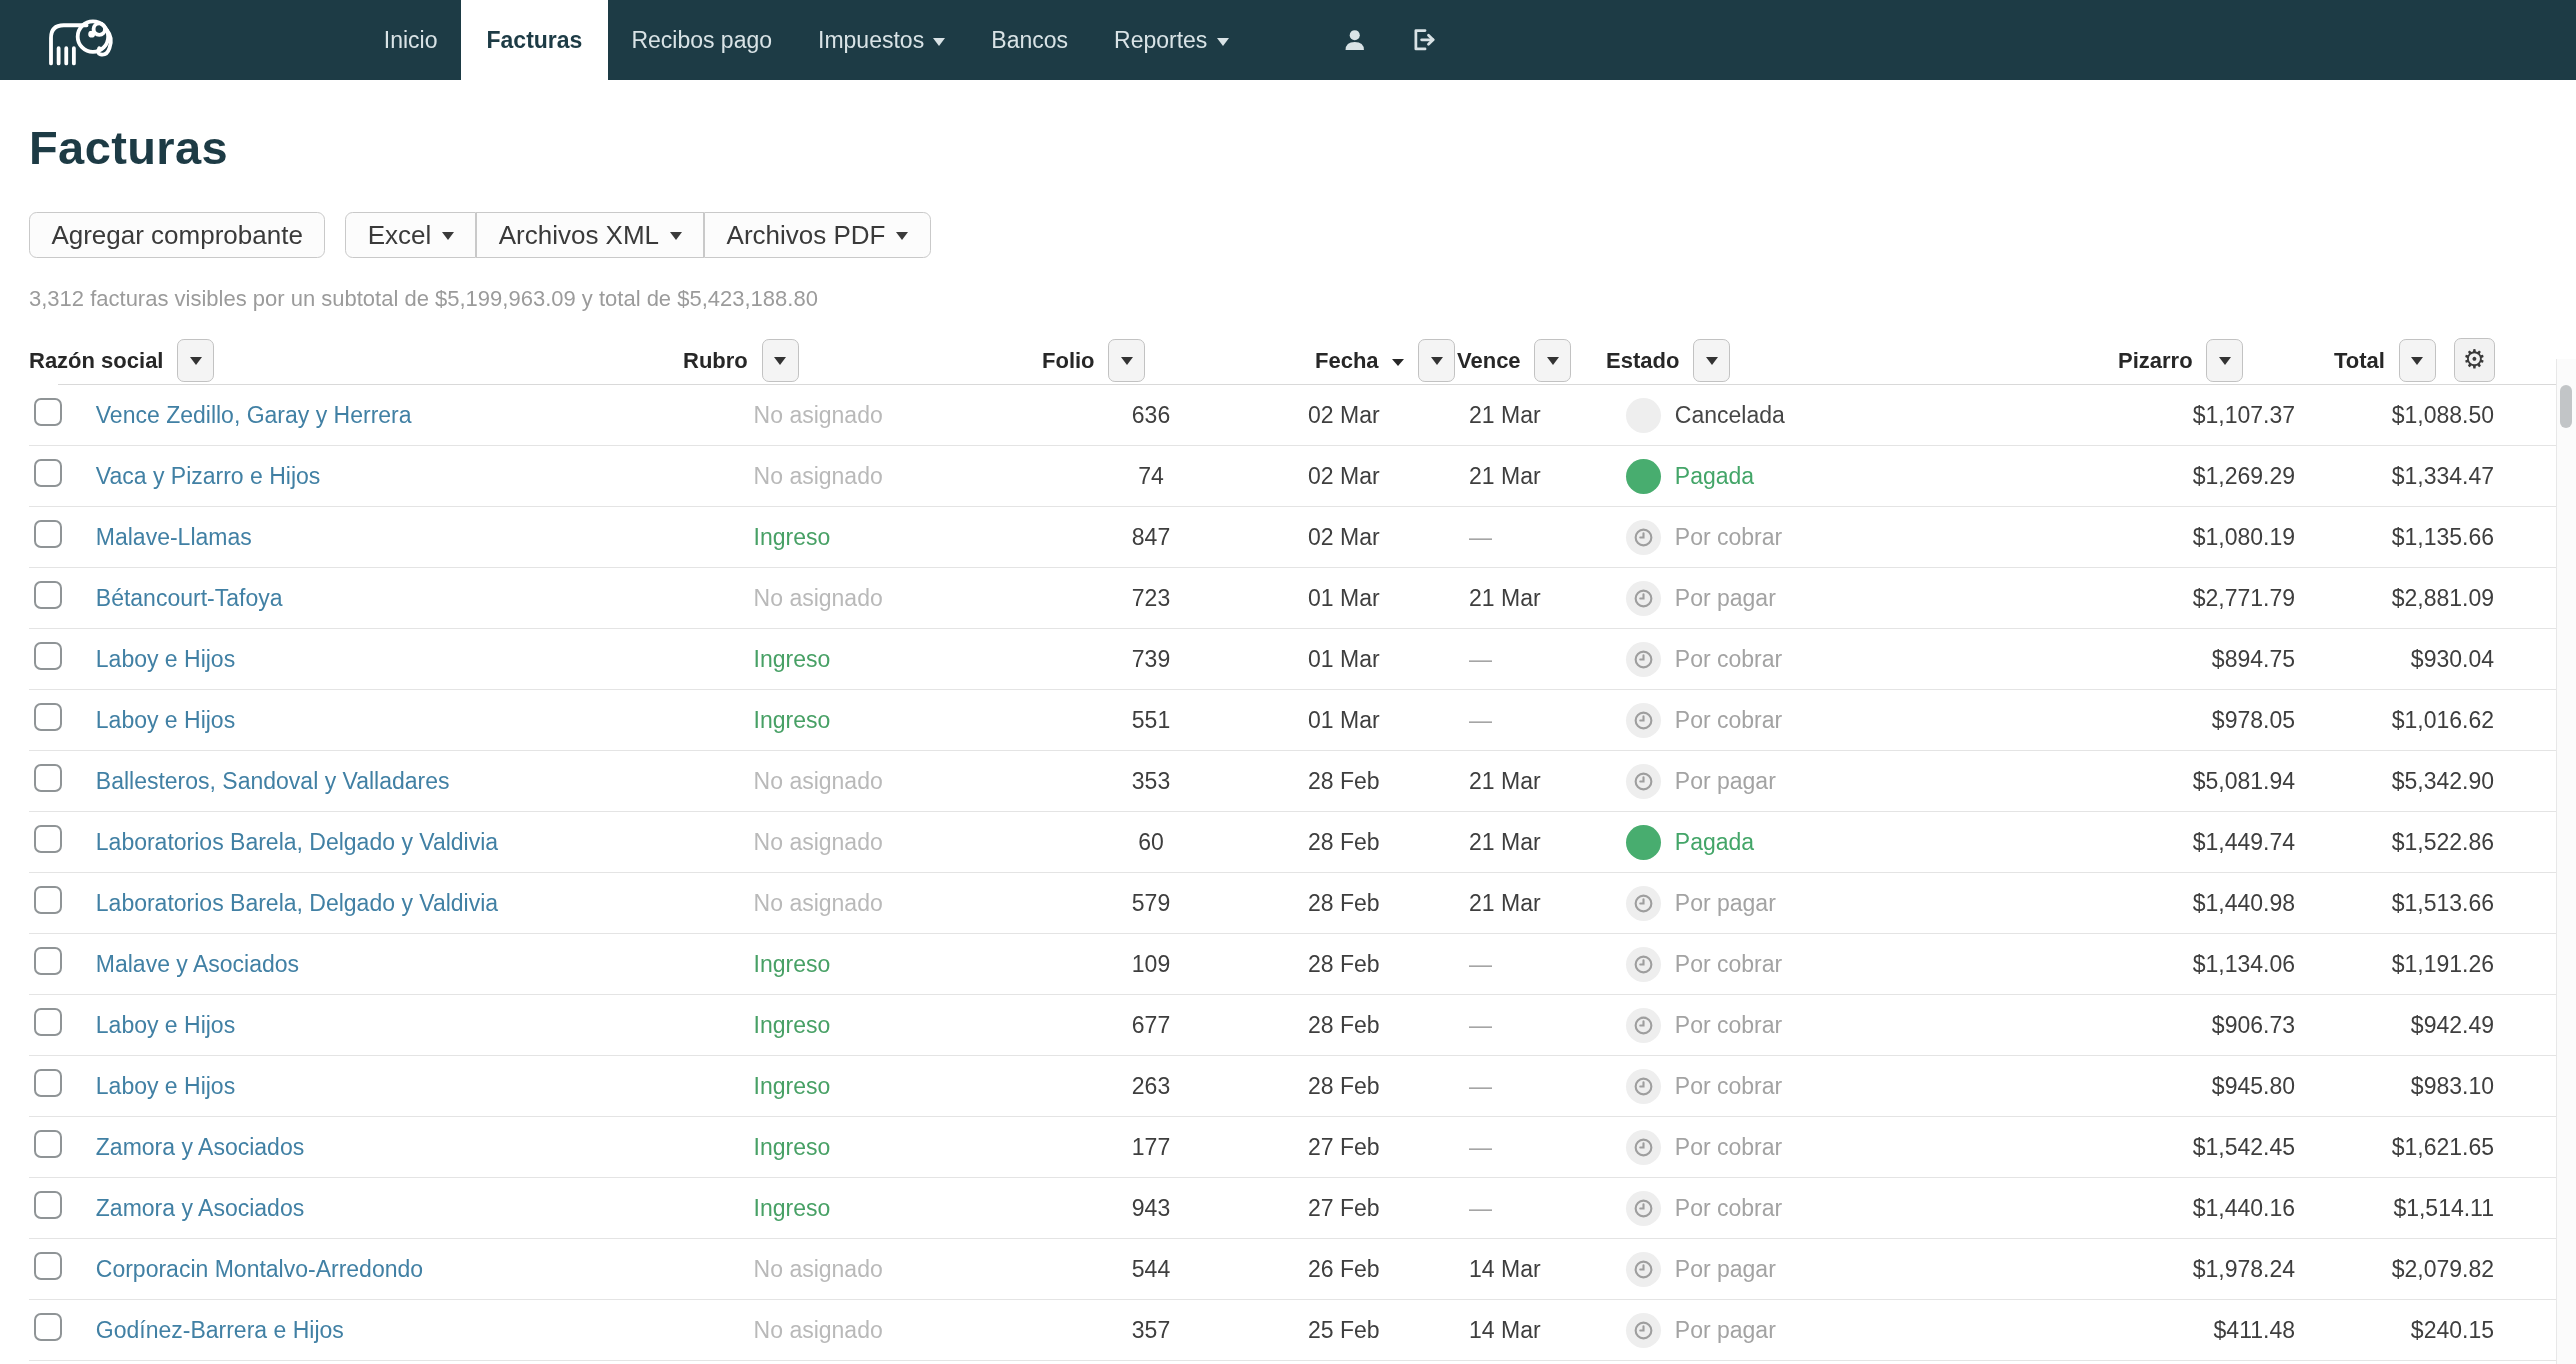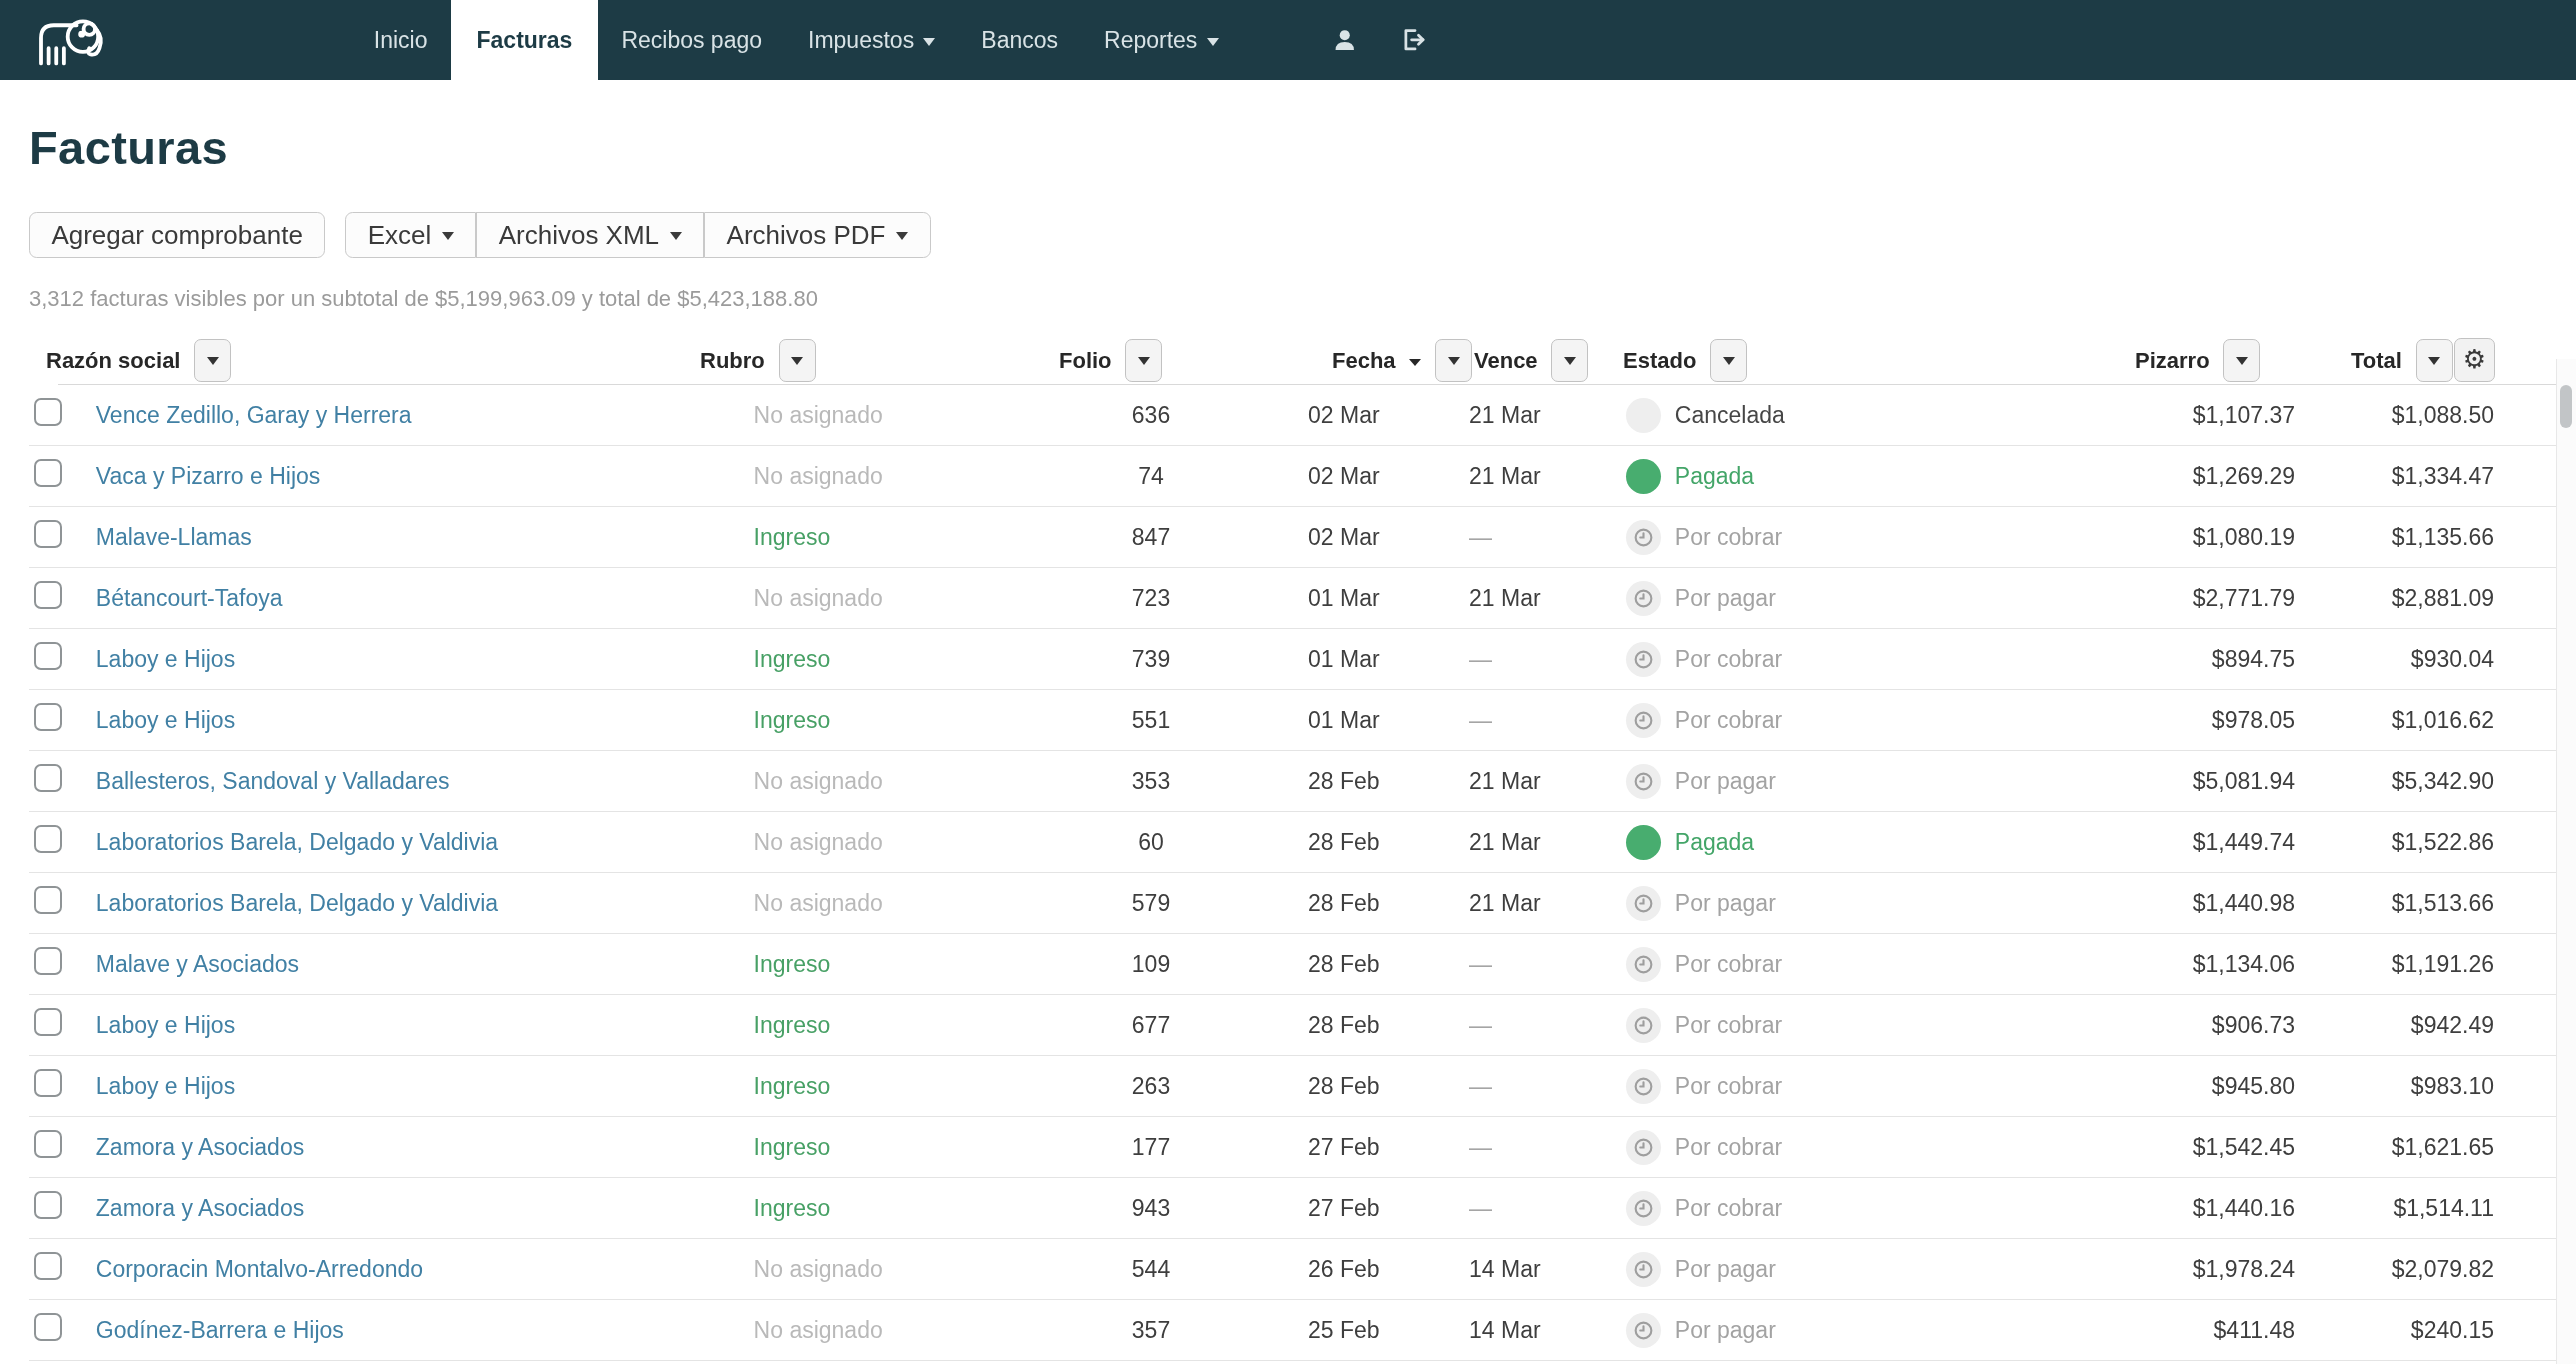--- a/index.html
+++ b/index.html
@@ -1,20 +1,20 @@
 <!DOCTYPE html>
 <html style="font-size:12.2px"><head>
 <meta charset="utf-8">
 <style>
   * { margin:0; padding:0; box-sizing:border-box; }
   html,body { width:2576px; height:1365px; background:#fff; overflow:hidden;
     font-family:"Liberation Sans", sans-serif; }
 
   
-  .navbar { height:80px; background:#1d3b45; display:flex; align-items:stretch; }
+  .navbar { height:80px; background:#1d3b45; display:flex; align-items:stretch;padding-left:10px; }
   .logo-box { width:115px; display:flex; align-items:center; justify-content:center; margin-left:13.8px; }
   .logo-box svg { width:83px; height:61px; }
   .nav-items { display:flex; align-items:stretch; margin-left:222px; }
   .nav-item { display:flex; align-items:center; gap:9.2px; padding:0 23px; color:#d9e3e6;
     font-size:23px; text-decoration:none; }
   .nav-item.active { background:#ffffff; color:#1d3b45; font-weight:600; padding:0 26px; }
   .nav-caret { width:0; height:0; border-left:6.9px solid transparent; border-right:6.9px solid transparent;
     border-top:8.4px solid #d9e3e6; margin-top:3.1px; }
   .nav-icons { display:flex; align-items:center; gap:34px; margin-left:86px; }
   .nav-icon { width:34px; height:34px; display:flex; align-items:center; justify-content:center; cursor:pointer; }
@@ -35,21 +35,21 @@
     border-top:8.4px solid #3a3a3a; margin-top:2.3px; }
   .search-input { position:absolute; left:2162px; top:0; width:361px; height:46px;
     border:1.5px solid #c7c7c7; border-radius:7.6px; font-size:22px; padding:0 17px; color:#444;
     font-family:"Liberation Sans", sans-serif; outline:none; }
   .search-input::placeholder { color:#a9a9a9; }
 
   .summary { margin-top:27.5px; font-size:22px; color:#9b9b9b; }
 
   
   .thead { position:relative; height:49px; margin-top:24.5px; }
-  .hgroup { position:absolute; top:0; display:flex; align-items:center; gap:13.8px; height:49px;margin-left:17px; }
+  .hgroup { position:absolute; top:0; display:flex; align-items:center; gap:13.8px; height:49px; }
   .hlabel { font-size:22px; font-weight:700; color:#272727; white-space:nowrap; }
   .sort-caret { width:0; height:0; border-left:6.1px solid transparent; border-right:6.1px solid transparent;
     border-top:7.6px solid #272727; margin-top:3.1px; }
   .filter-btn { width:37px; height:43px; background:#f4f4f4; border:1.5px solid #c2c2c2; border-radius:6.9px;
     display:flex; align-items:center; justify-content:center; cursor:pointer; }
   .filter-btn .caret-shape { width:0; height:0; border-left:6.1px solid transparent; border-right:6.1px solid transparent;
     border-top:8.4px solid #333; margin-top:1.5px; }
   .gear-btn { position:absolute; left:2425px; top:1.5px; width:41px; height:44px; background:#f2f2f2;
     border:1.5px solid #c2c2c2; border-radius:6.9px; font-size:26px; color:#3a3a3a;
     display:flex; align-items:center; justify-content:center; cursor:pointer; }

